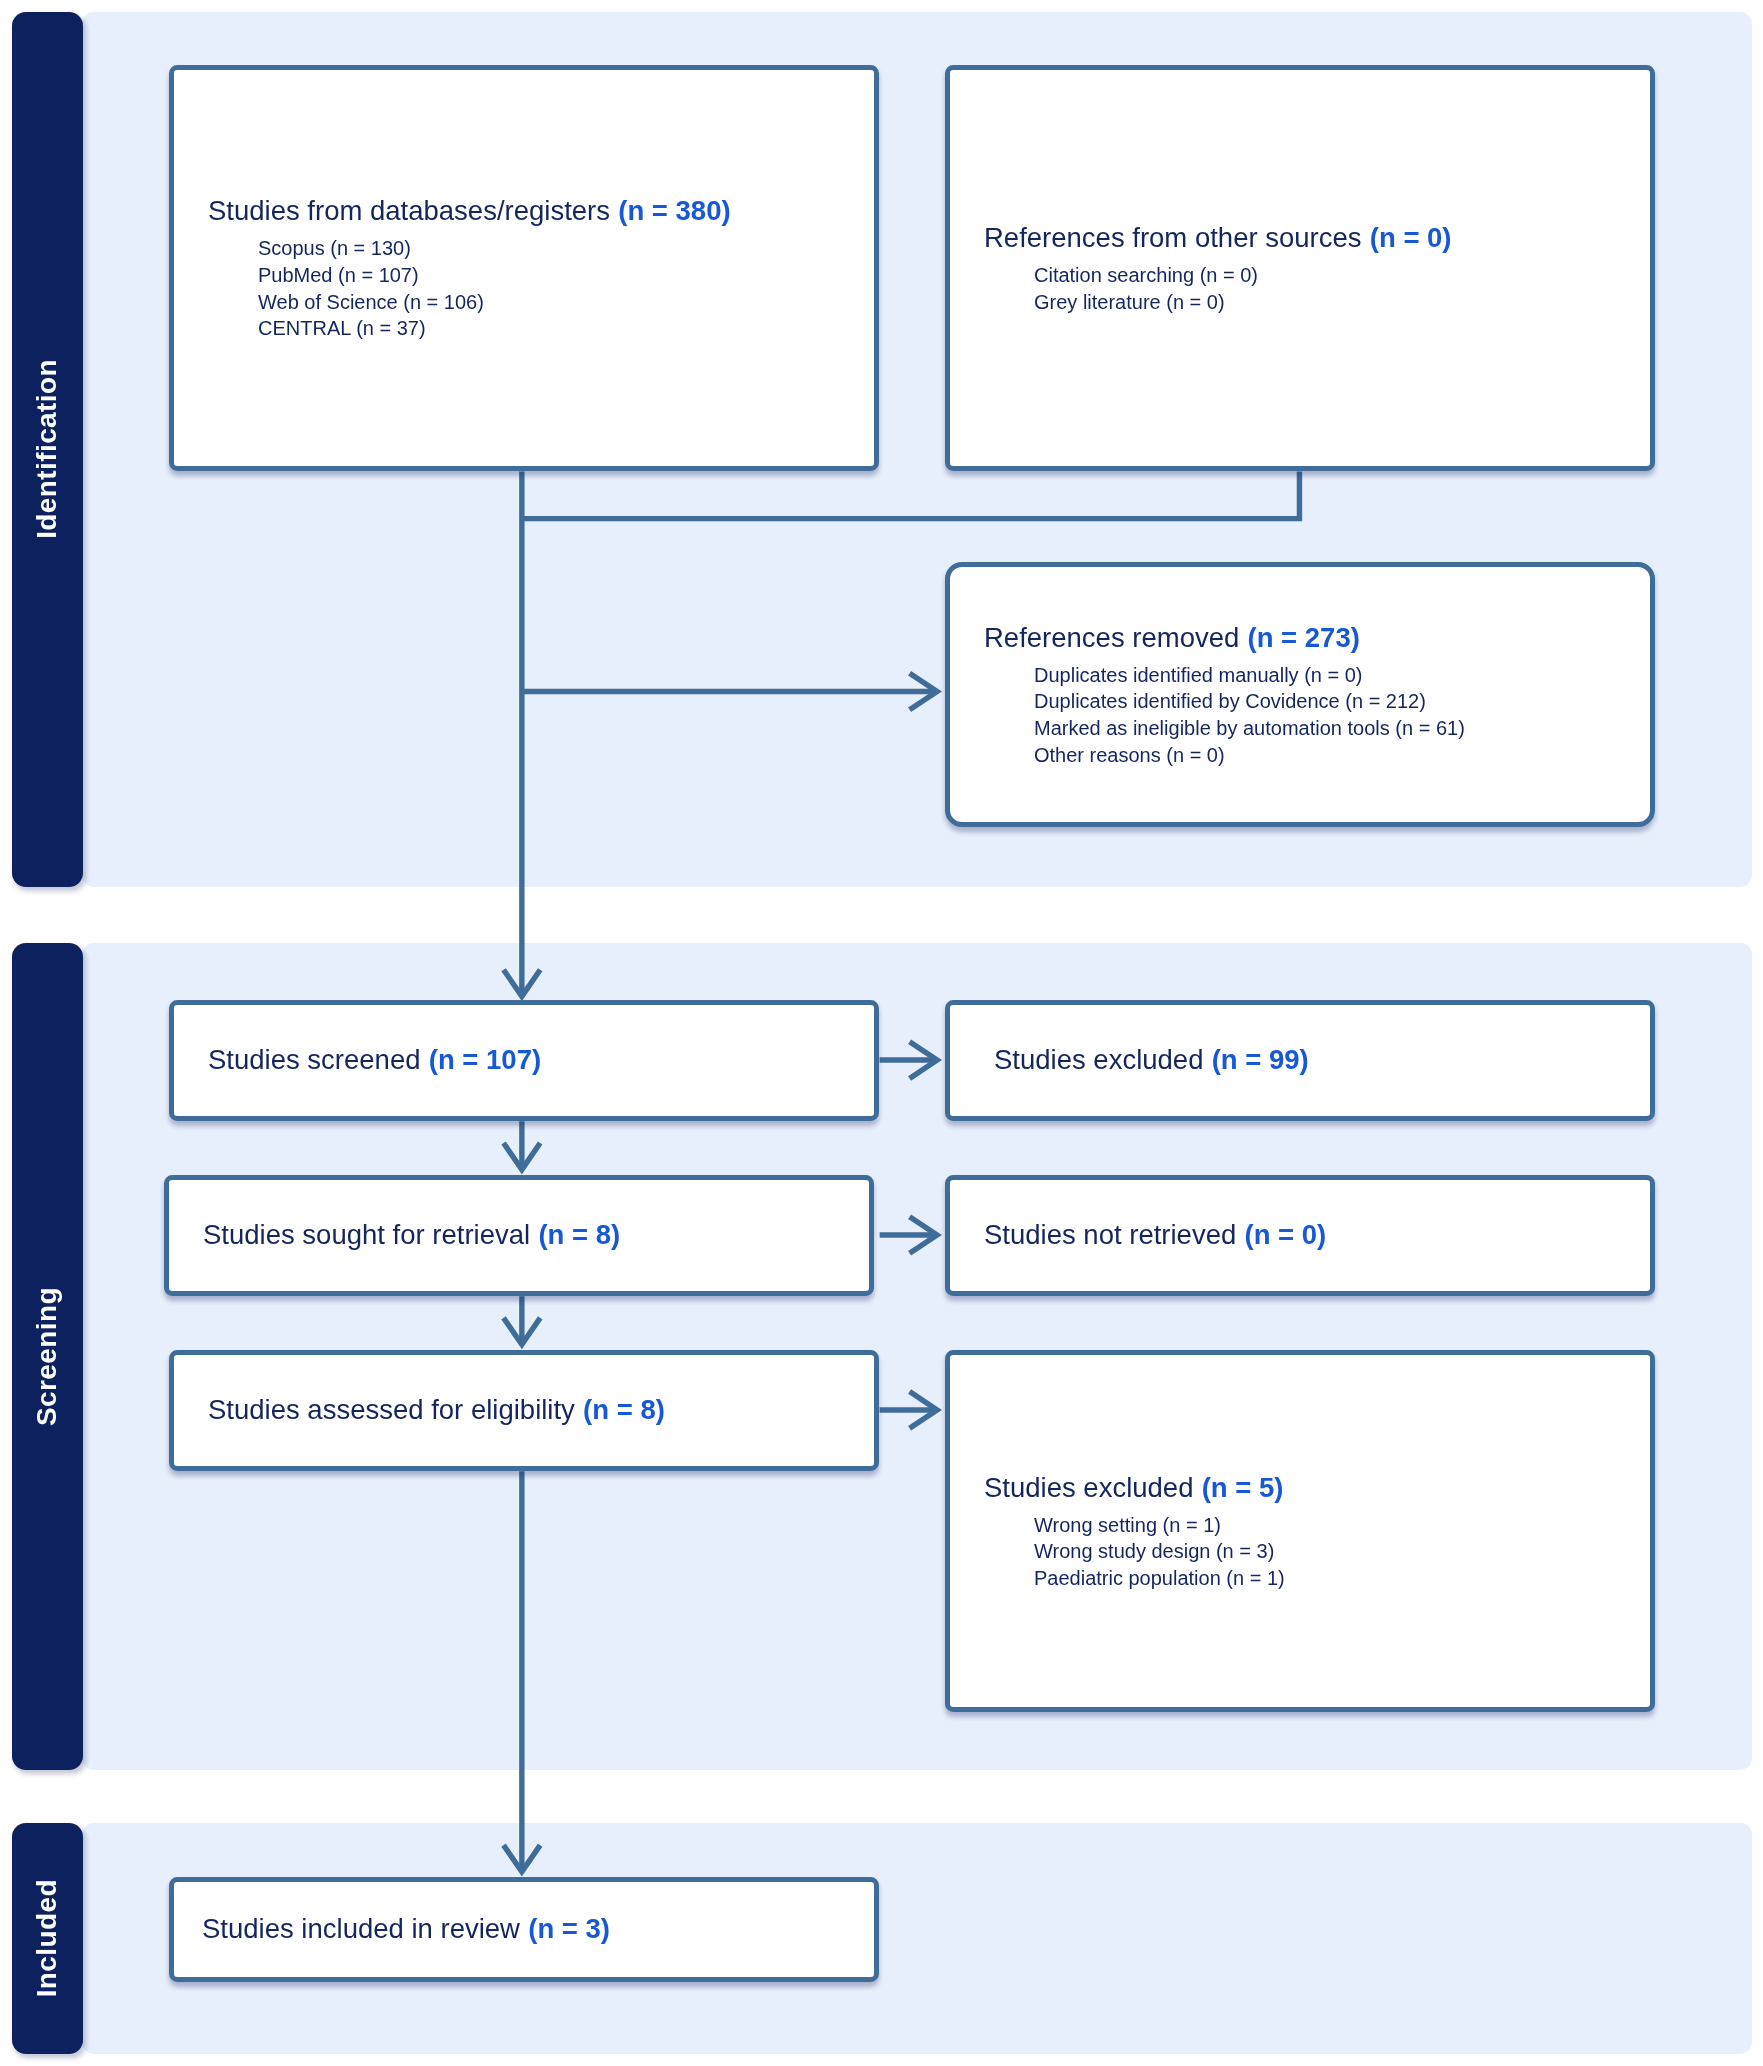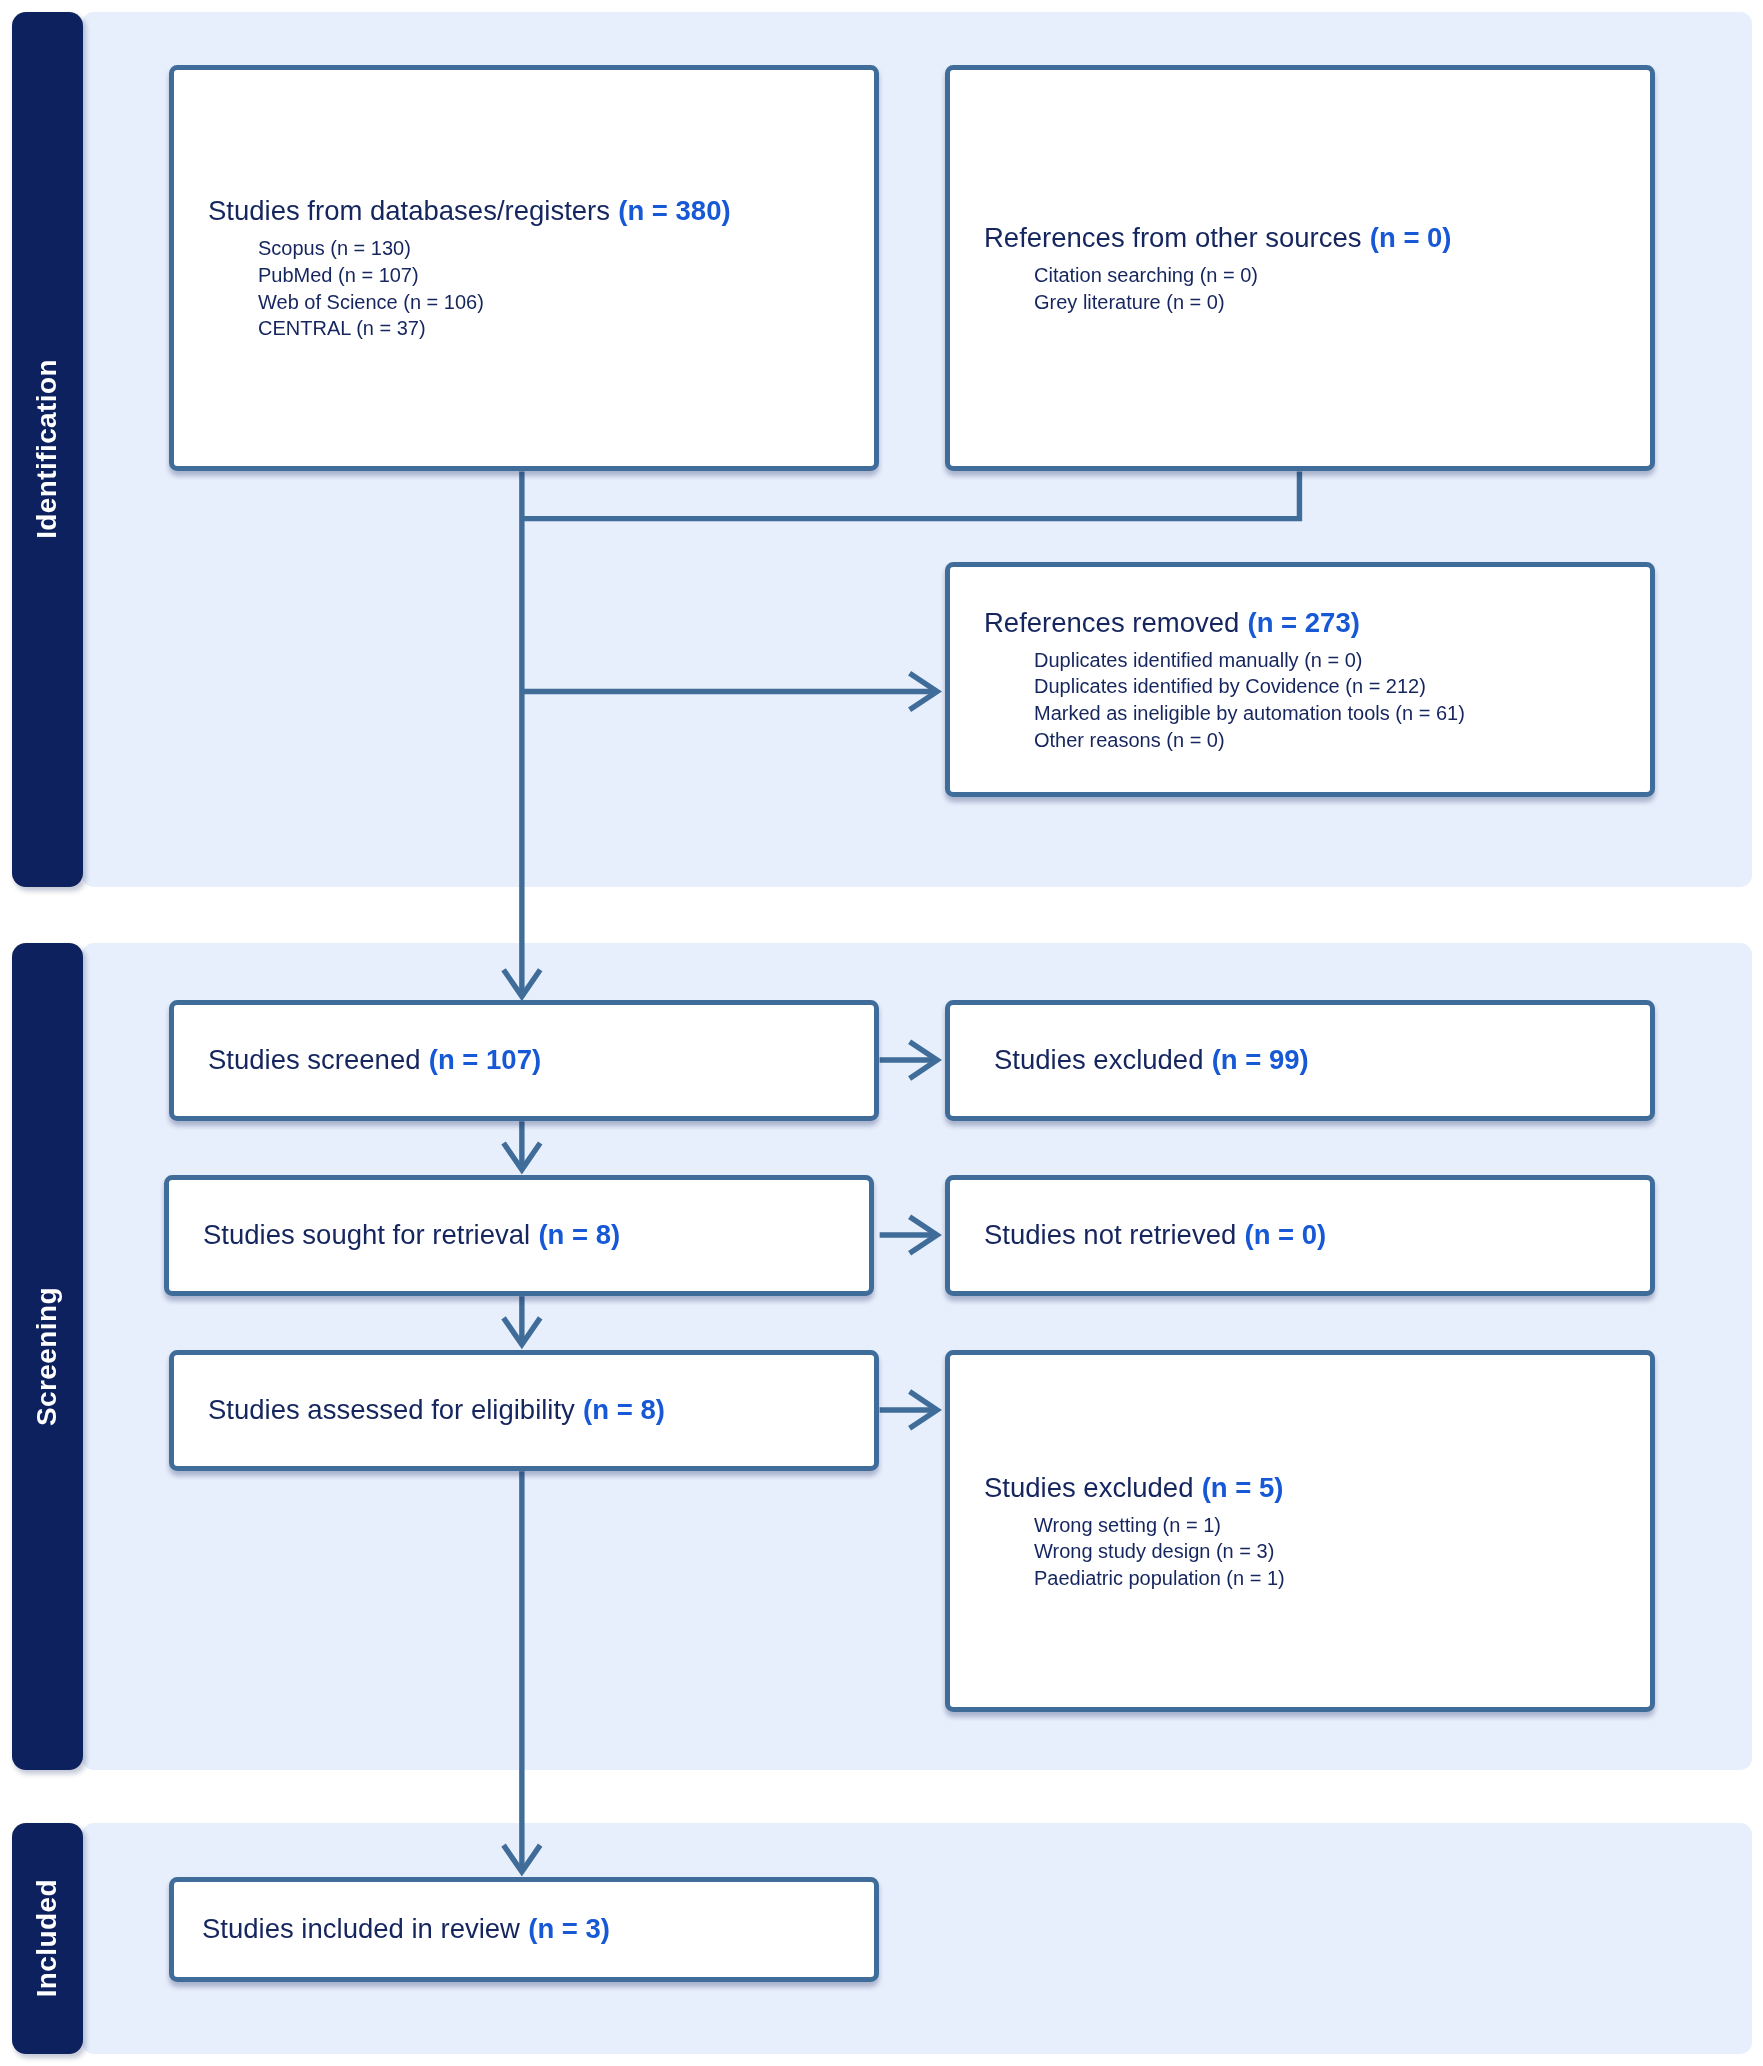--- a/index.html
+++ b/index.html
@@ -150,21 +150,21 @@
   <div class="box" style="left:945px; top:65px; width:710px; height:406px;">
     <div class="box-title">
       <span class="bt">References from other sources</span><span class="bc">(n = 0)</span>
     </div>
     <div class="box-items">
       <div class="box-item">Citation searching (n = 0)</div>
       <div class="box-item">Grey literature (n = 0)</div>
     </div>
   </div>
 
-  <div class="box" style="left:945px; top:562px; width:710px; height:235px;">
+  <div class="box" style="left:945px; top:562px; width:710px; height:265px;border-radius:17px;">
     <div class="box-title">
       <span class="bt">References removed</span><span class="bc">(n = 273)</span>
     </div>
     <div class="box-items">
       <div class="box-item">Duplicates identified manually (n = 0)</div>
       <div class="box-item">Duplicates identified by Covidence (n = 212)</div>
       <div class="box-item">Marked as ineligible by automation tools (n = 61)</div>
       <div class="box-item">Other reasons (n = 0)</div>
     </div>
   </div>

